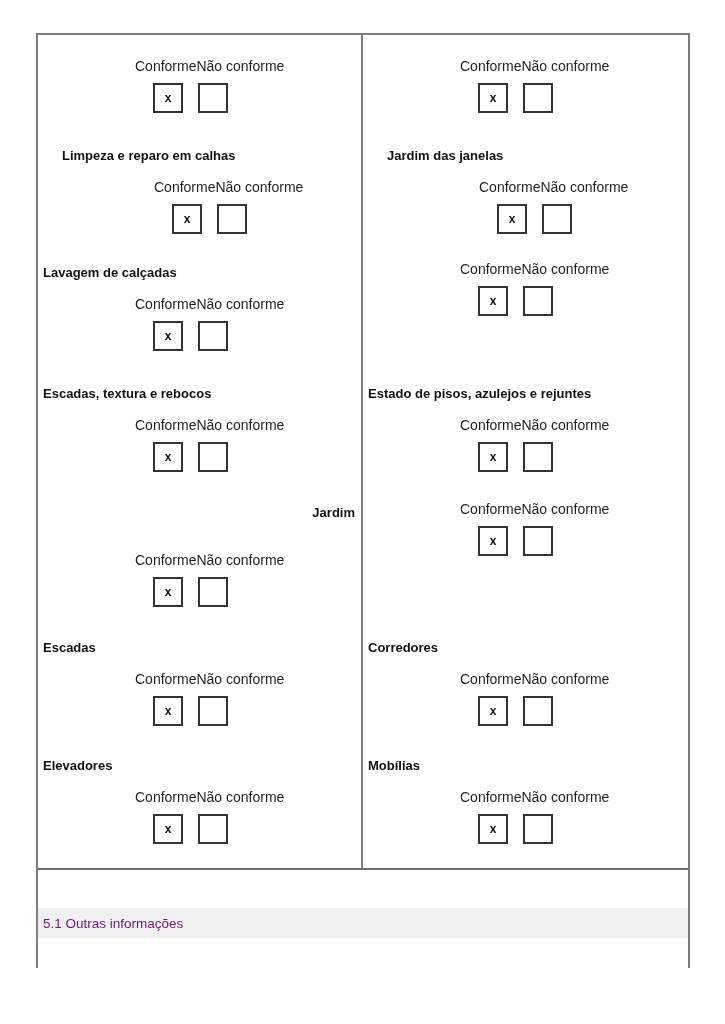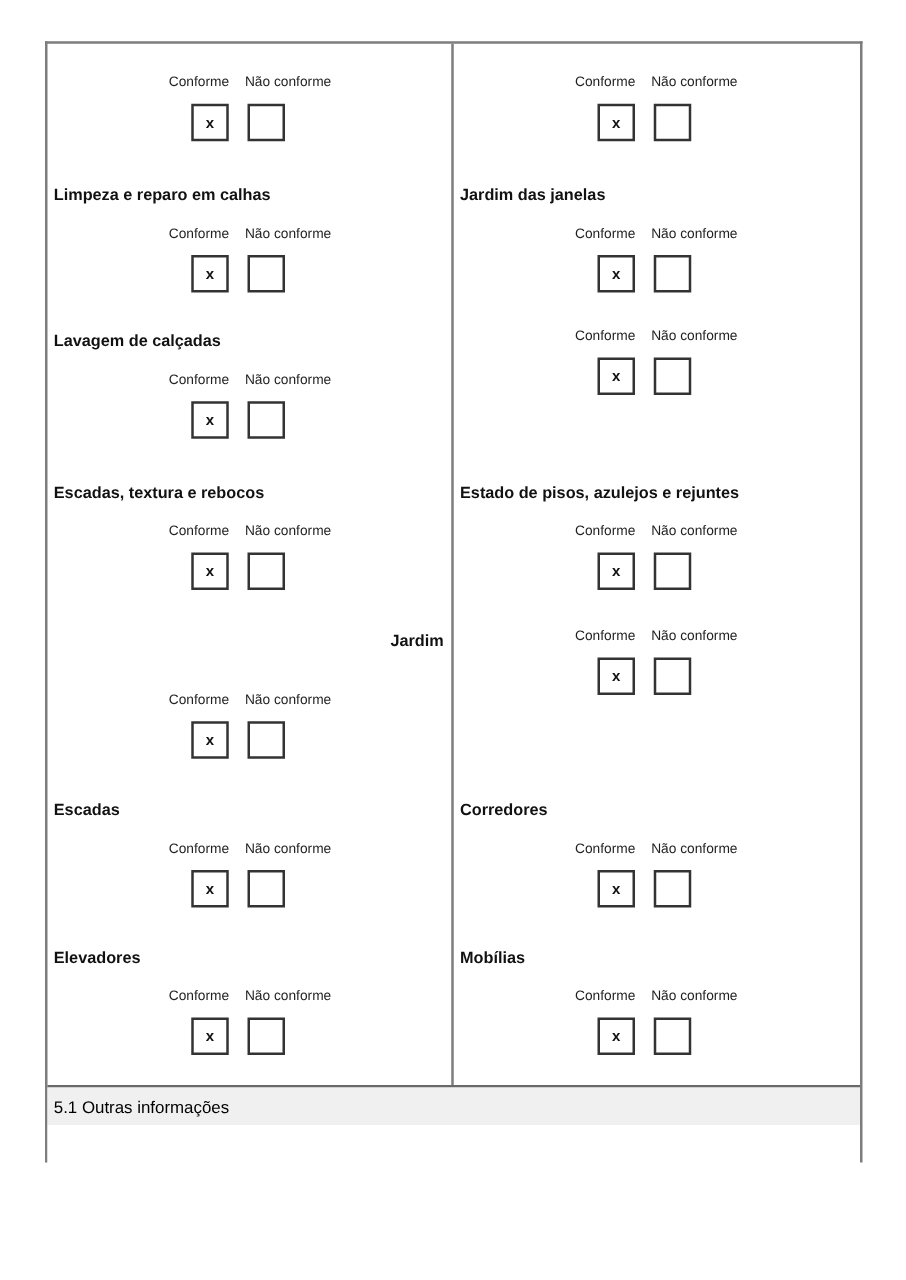--- a/index.html
+++ b/index.html
@@ -18,21 +18,21 @@
     border: 2px solid #7d7d7d;
     border-bottom: none;
     background: #ffffff;
   }
   .cols { display: flex; }
   .col { width: 50%; box-sizing: border-box; }
   .col-left { border-right: 2px solid #7d7d7d; }
 
   .block { box-sizing: border-box; overflow: hidden; }
   .col .block:nth-child(1) { height: 111px; }
-  .col .block:nth-child(2) { height: 117px; }
+  .col .block:nth-child(2) { height: 117px; padding-left: 19px; }
   .col .block:nth-child(3) { height: 121px; }
   .col .block:nth-child(4) { height: 119px; }
   .col .block:nth-child(5) { height: 135px; }
   .col .block:nth-child(6) { height: 118px; }
   .col .block:nth-child(7) { height: 112px; }
 
   .item-label {
     font-weight: bold;
     font-size: 13px;
     line-height: 16px;
@@ -41,21 +41,21 @@
     margin-bottom: 17px;
     color: #111111;
   }
   .block.no-label { padding-top: 25px; }
   .block.tall-label .item-label { min-height: 32px; text-align: right; }
 
   .cb-group { margin-left: 97px; width: 130px; }
   .cb-head {
     display: flex;
     justify-content: space-between;
-    font-size: 11px;
+    font-size: 14px;
     line-height: 12px;
     color: #1f1f1f;
     margin-bottom: 11px;
     white-space: nowrap;
   }
   .cb-boxes { display: flex; gap: 15px; margin-left: 18px; }
   .cb-box {
     width: 26px; height: 26px;
     border: 2px solid #333333;
     background: #ffffff;
@@ -63,21 +63,22 @@
     font-weight: bold; font-size: 12px; color: #111111;
   }
 
   .sections { border-top: 2px solid #696969; }
   .section-row {
     height: 30px;
     background: #f0f0f0;
     display: flex; align-items: center;
     padding-left: 5px;
     font-size: 13.5px;
-    color: #000000;
+    color: #701a75;
+    margin-top: 38px;
   }
   .section-spacer { height: 30px; background: #ffffff; }
   .section-row.last { height: 27px; }
 </style>
 </head>
 <body>
 
 <div class="form-table">
   <div class="cols">
 

